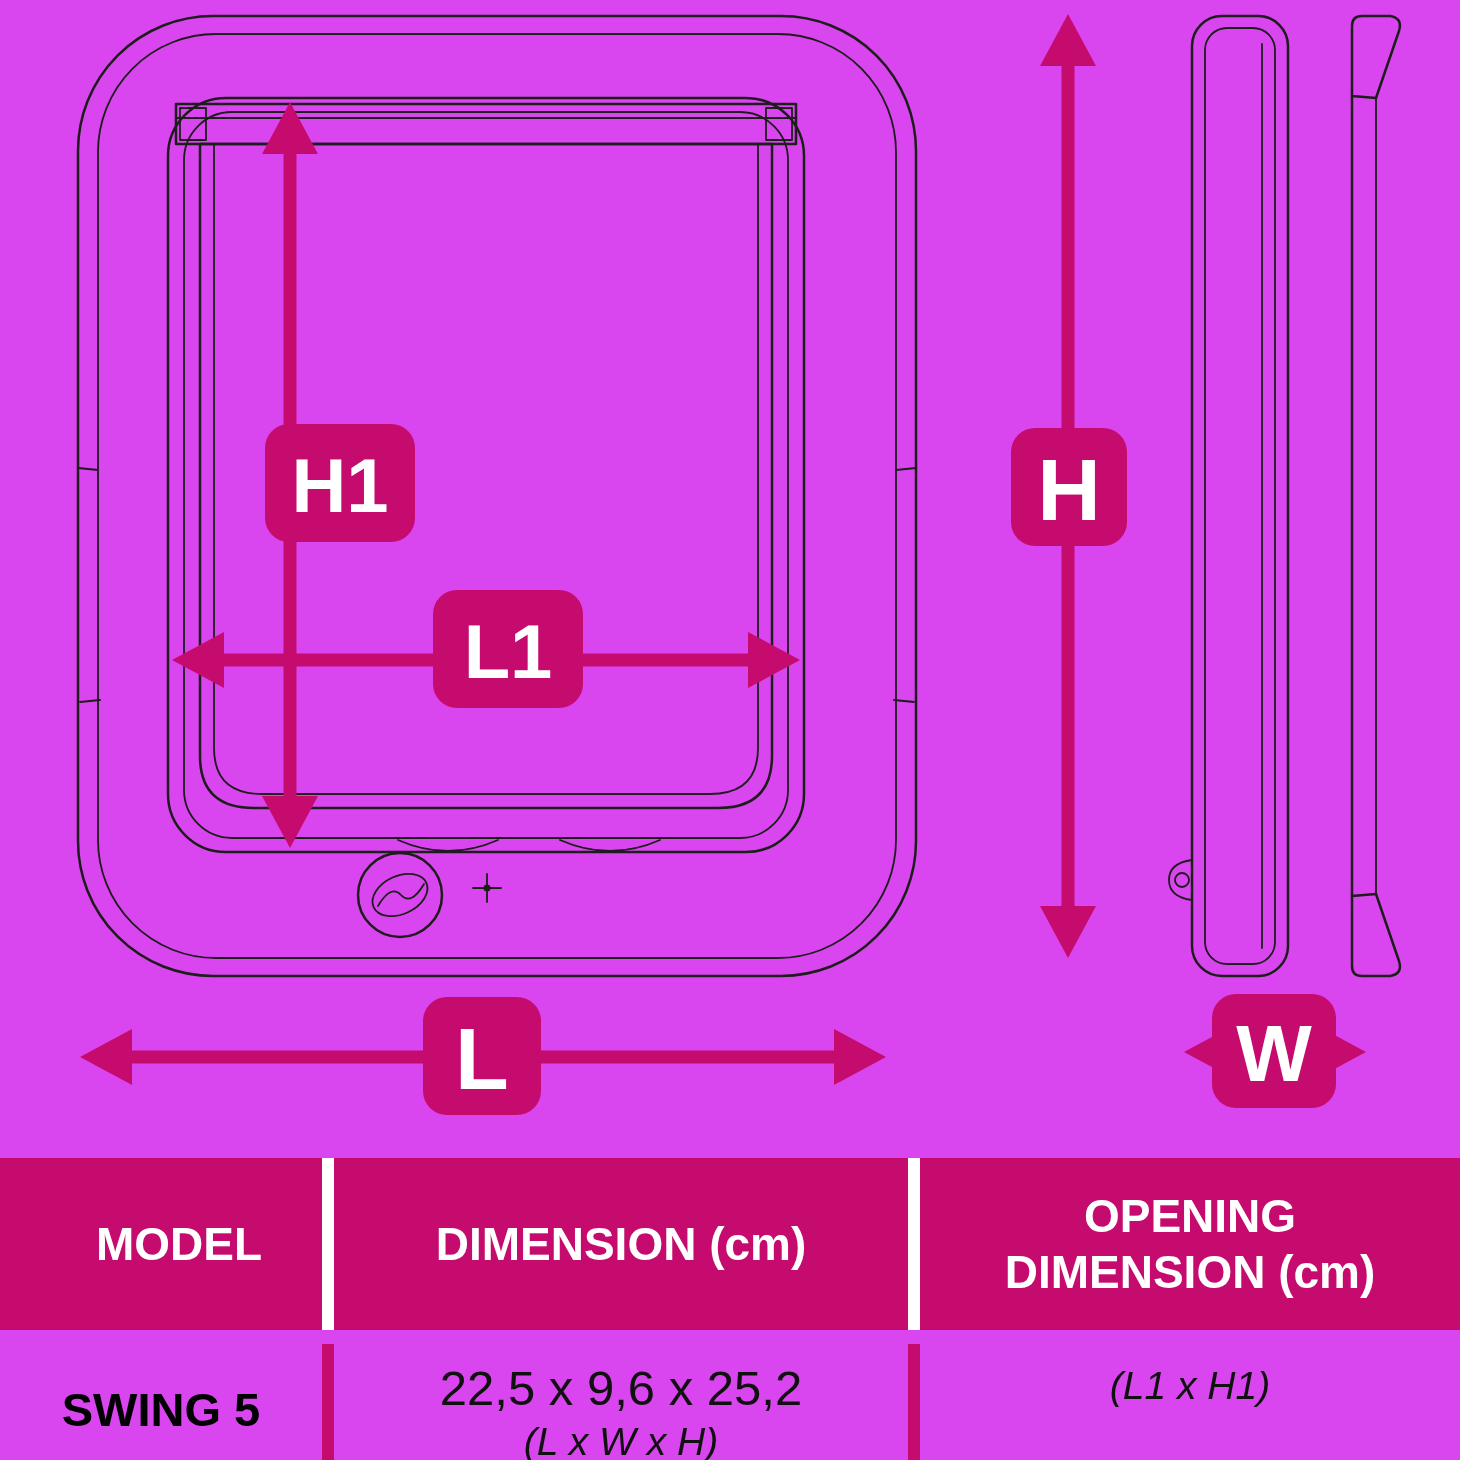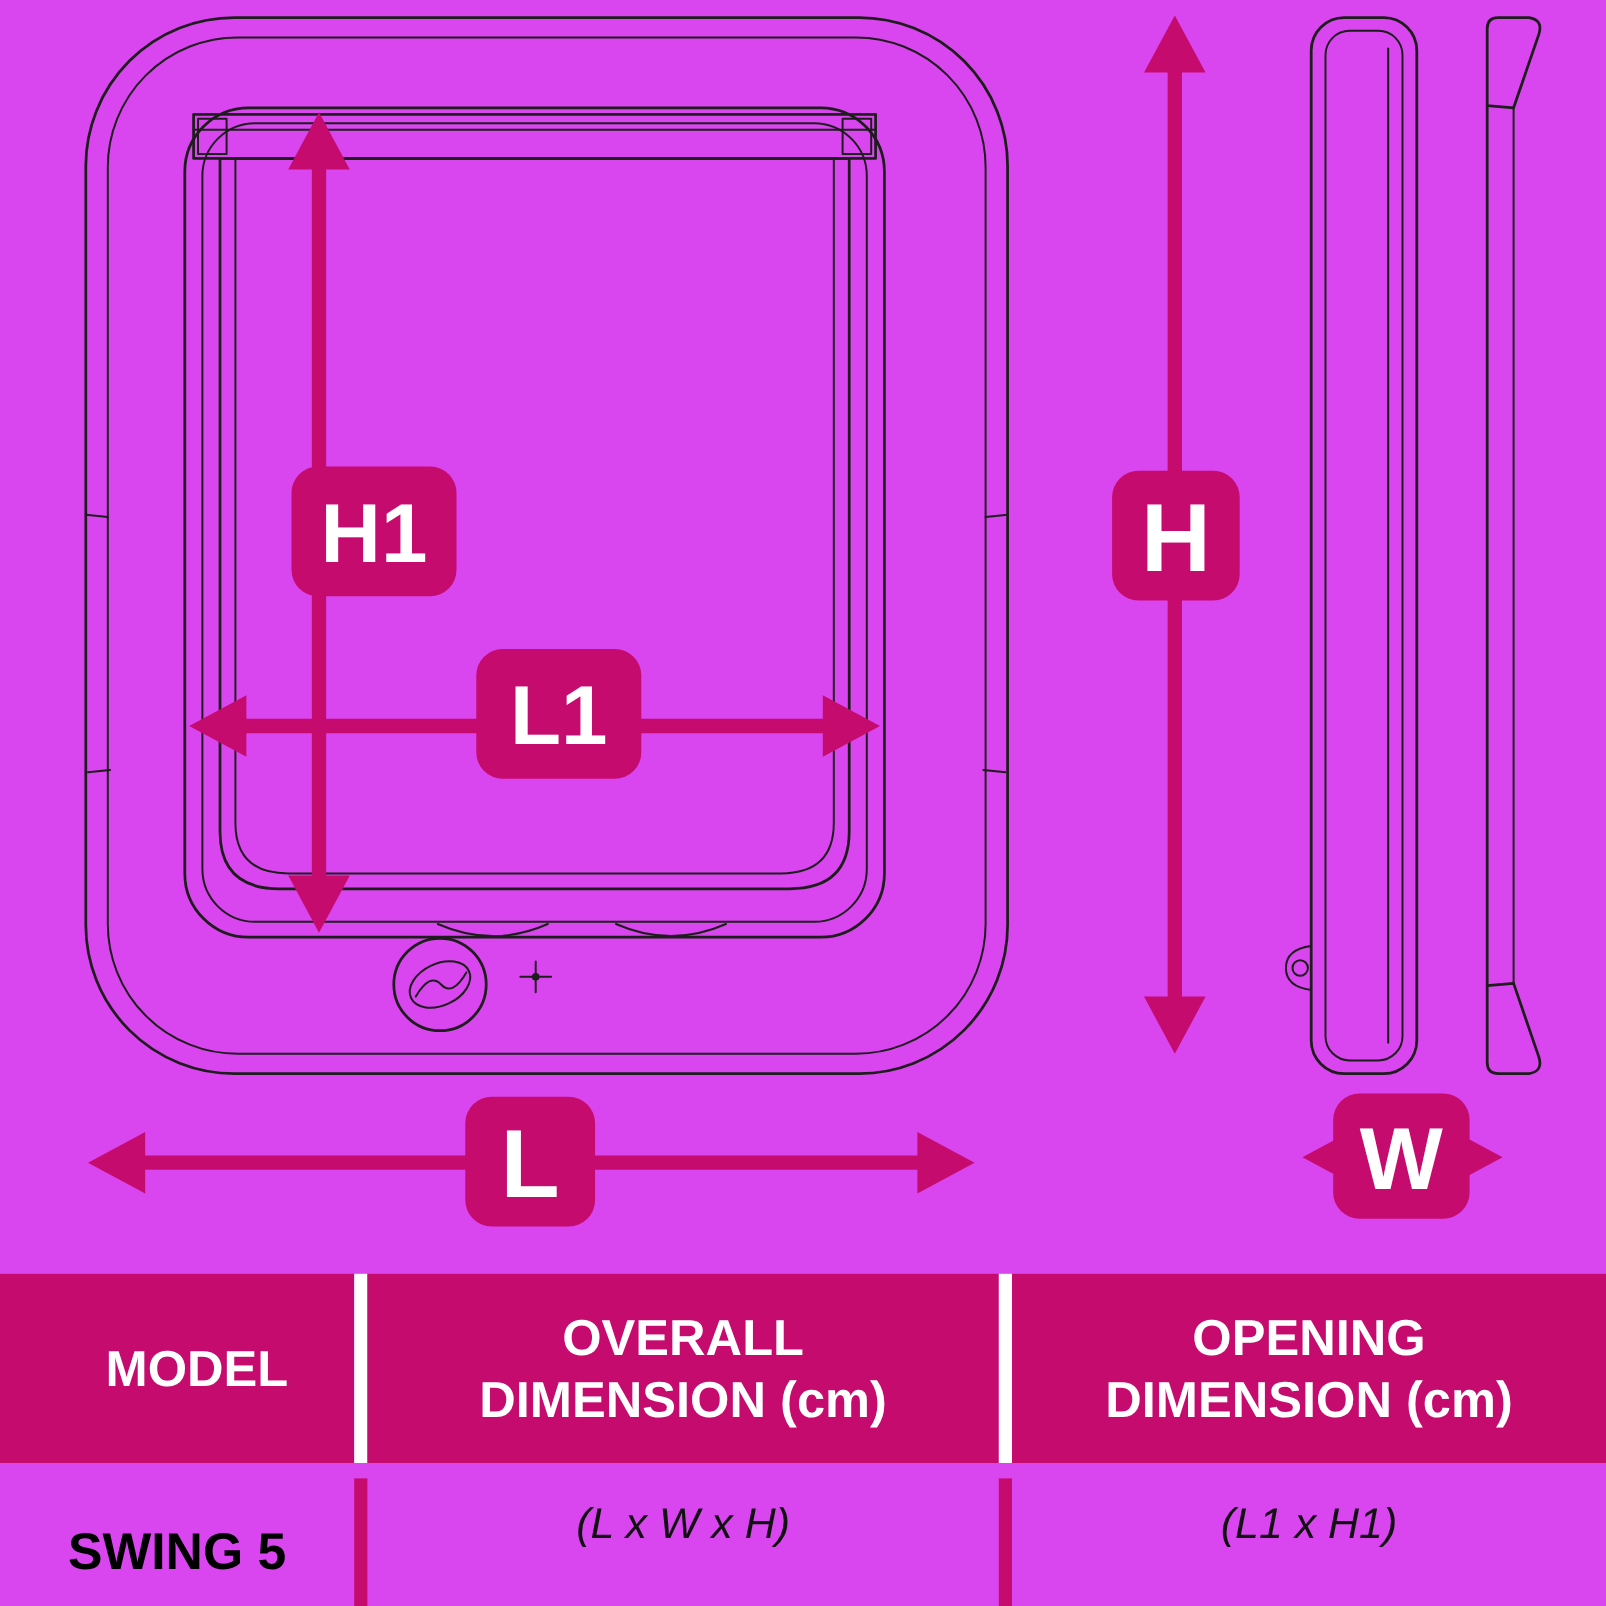--- a/index.html
+++ b/index.html
@@ -147,34 +147,34 @@
   
   <div class="dim-table">
 
     <div class="thead">
       <div class="th th-model">
         <div>MODEL</div>
         <div></div>
       </div>
       <div class="col-gap"></div>
       <div class="th th-overall">
-        <div>OVERALL</div>
         <div>DIMENSION (cm)</div>
       </div>
       <div class="col-gap"></div>
       <div class="th th-opening">
         <div>OPENING</div>
         <div>DIMENSION (cm)</div>
       </div>
     </div>
 
     <div class="tbody">
       <div class="td td-model">SWING 5</div>
       <div class="vline"></div>
       <div class="td td-overall">
+        <div class="val">22,5 x 9,6 x 25,2</div>
         <div class="note">(L x W x H)</div>
       </div>
       <div class="vline"></div>
       <div class="td td-opening">
         <div class="note">(L1 x H1)</div>
       </div>
     </div>
 
   </div>
 </div>

